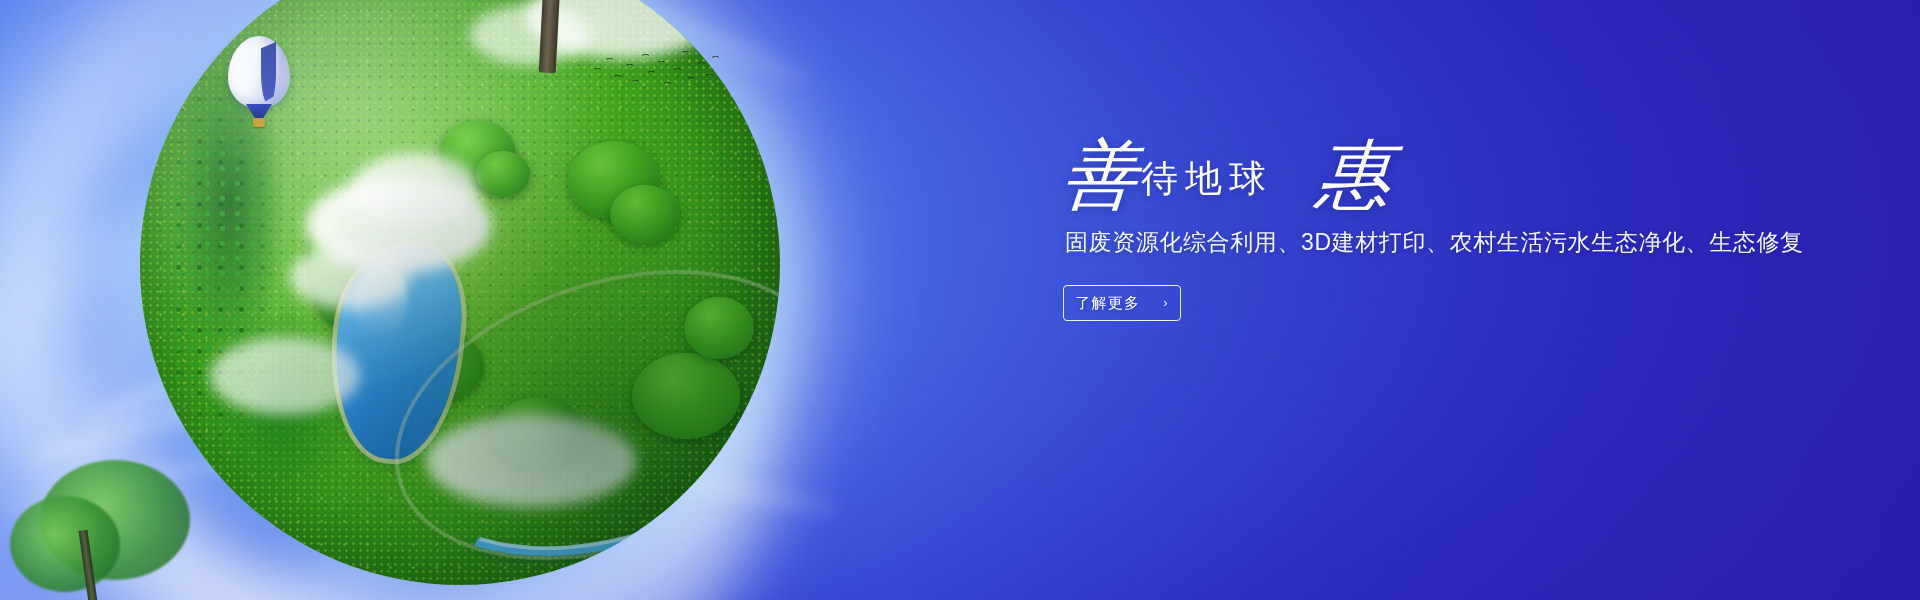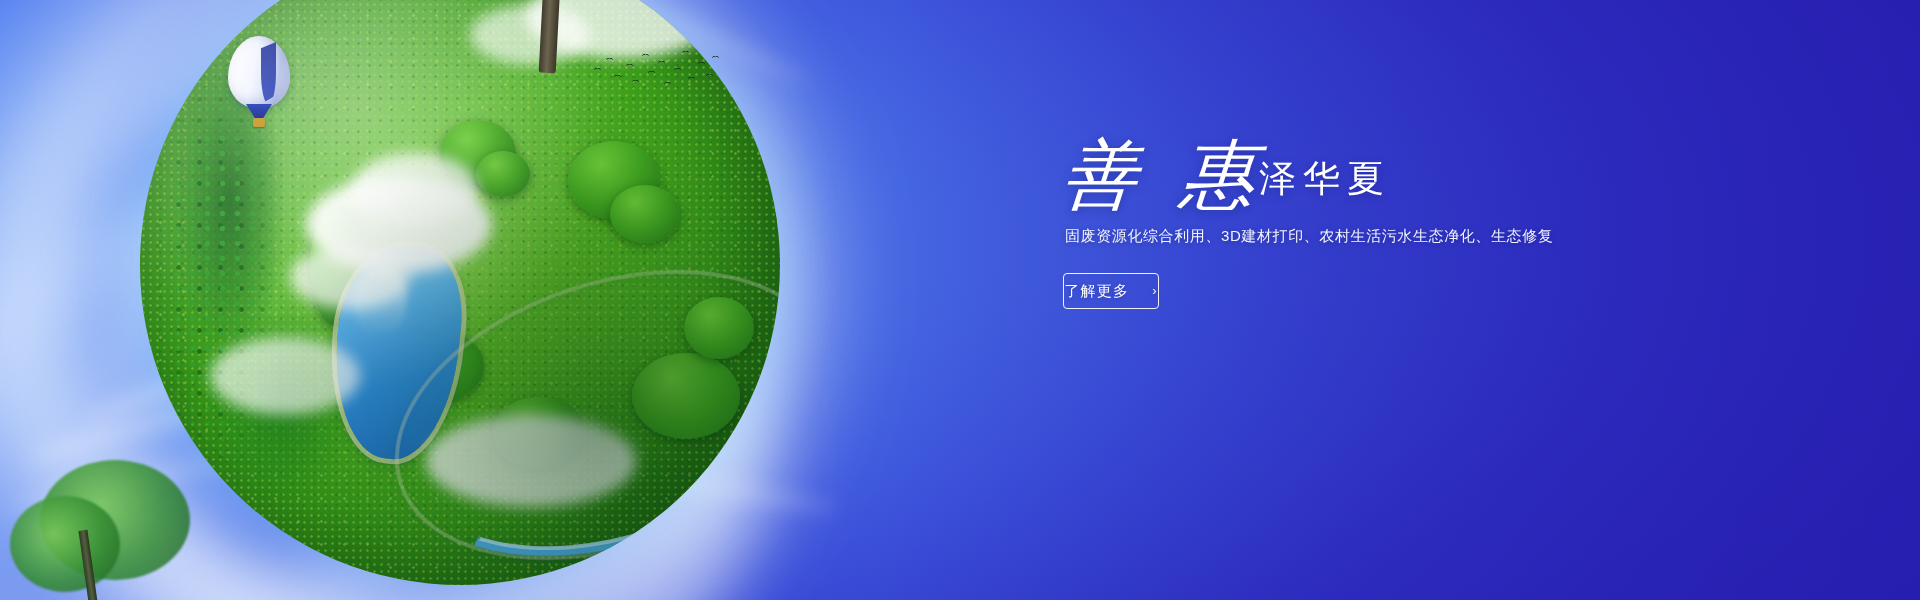--- a/index.html
+++ b/index.html
@@ -244,30 +244,30 @@
   }
   .hl-gap{ width:44px; }
 
   .subtitle{
     font-size:25px; font-weight:400;
     letter-spacing:9.5px; white-space:nowrap;
     margin-top:14px; margin-left:2px;
     text-shadow:0 1px 6px rgba(10,20,90,.35);
   }
   .desc{
-    font-size:15px; font-weight:400;
+    font-size:23px; font-weight:400;
     letter-spacing:.6px; white-space:nowrap;
     margin-top:19px; margin-left:2px;
     color:#f2f4ff;
     text-shadow:0 1px 5px rgba(10,20,90,.35);
   }
   .cta{
     display:inline-flex; align-items:center; justify-content:center; gap:23px;
     margin-top:27px; margin-left:0px;
-    width:96px; height:36px;
+    width:118px; height:36px;
     border:1px solid rgba(255,255,255,.92);
     border-radius:4px;
     background:transparent;
     color:#ffffff;
     font-size:15px; letter-spacing:1.2px;
     cursor:pointer;
     text-shadow:0 1px 4px rgba(10,20,90,.3);
   }
   .cta .chev{ font-size:13px; opacity:.95; line-height:1; transform:translateY(-1px); }
 </style>
@@ -362,25 +362,25 @@
     <span class="bird" style="left:106px;top:14px;"></span>
     <span class="bird" style="left:114px;top:26px;"></span>
     <span class="bird" style="left:120px;top:8px;"></span>
   </div>
 
   <div class="content">
 
     <div class="headline">
       <span class="hl-group">
         <span class="hl-big">善</span>
+        <span class="hl-rest">待地球</span>
       </span>
       <span class="hl-gap"></span>
       <span class="hl-group">
         <span class="hl-big">惠</span>
-        <span class="hl-rest">泽华夏</span>
       </span>
     </div>
 
 
     <div class="desc">固废资源化综合利用、3D建材打印、农村生活污水生态净化、生态修复</div>
 
     <button class="cta">
       <span>了解更多</span>
       <span class="chev">›</span>
     </button>

